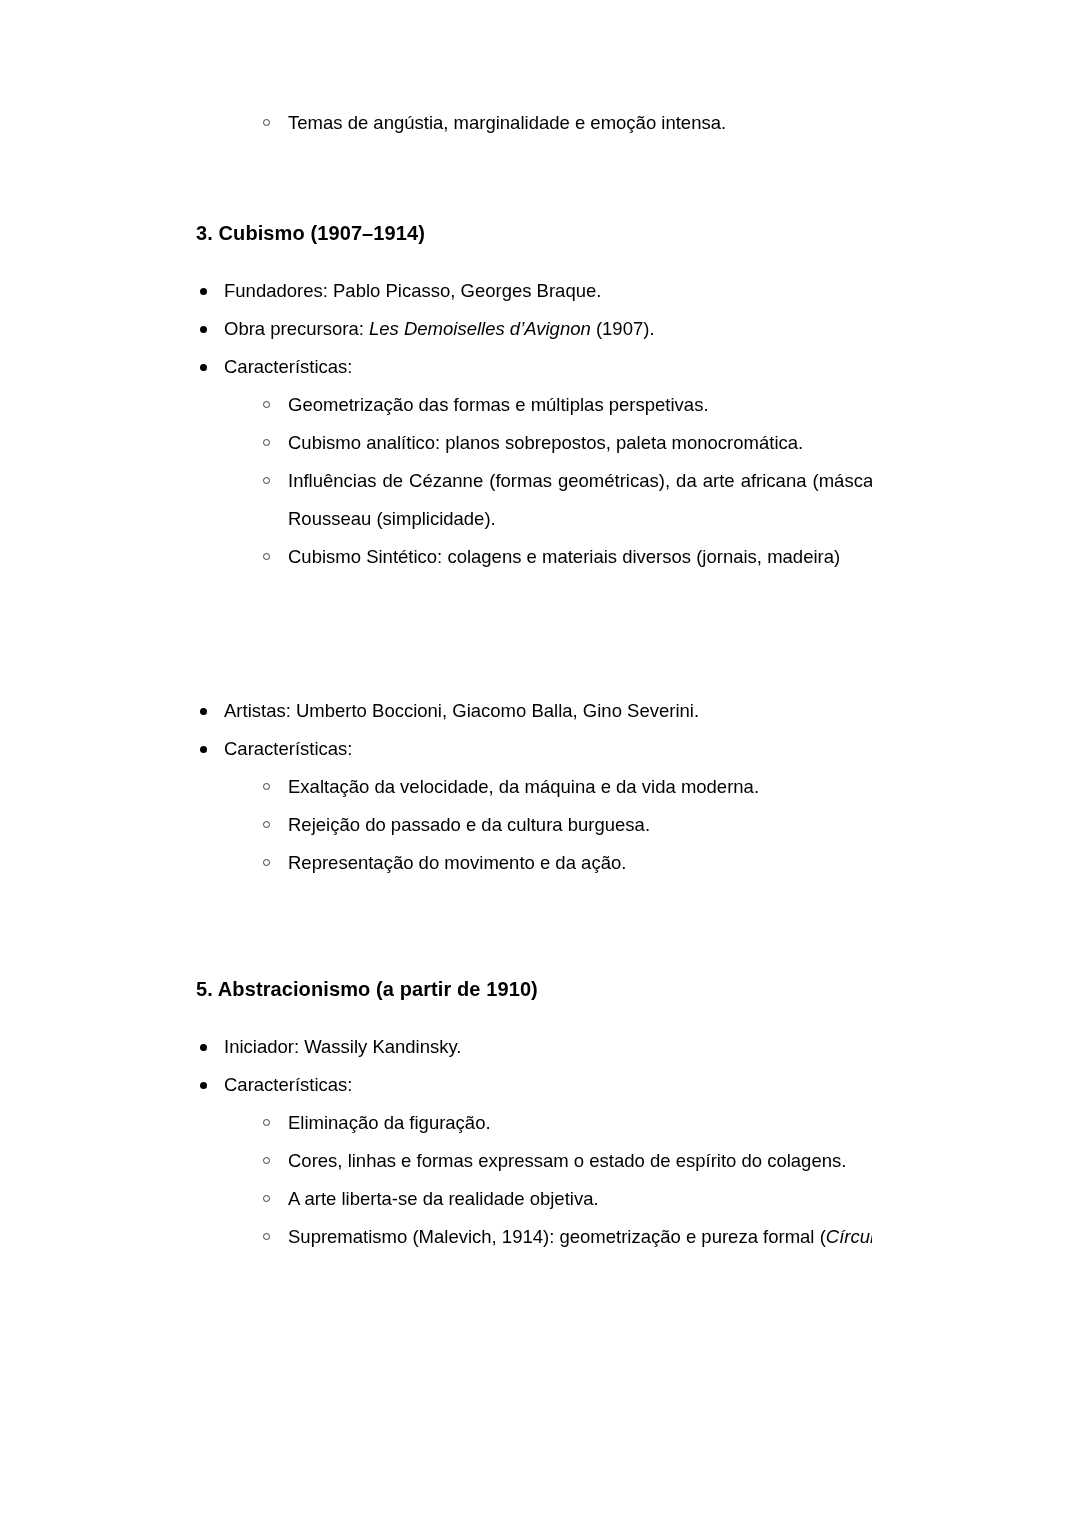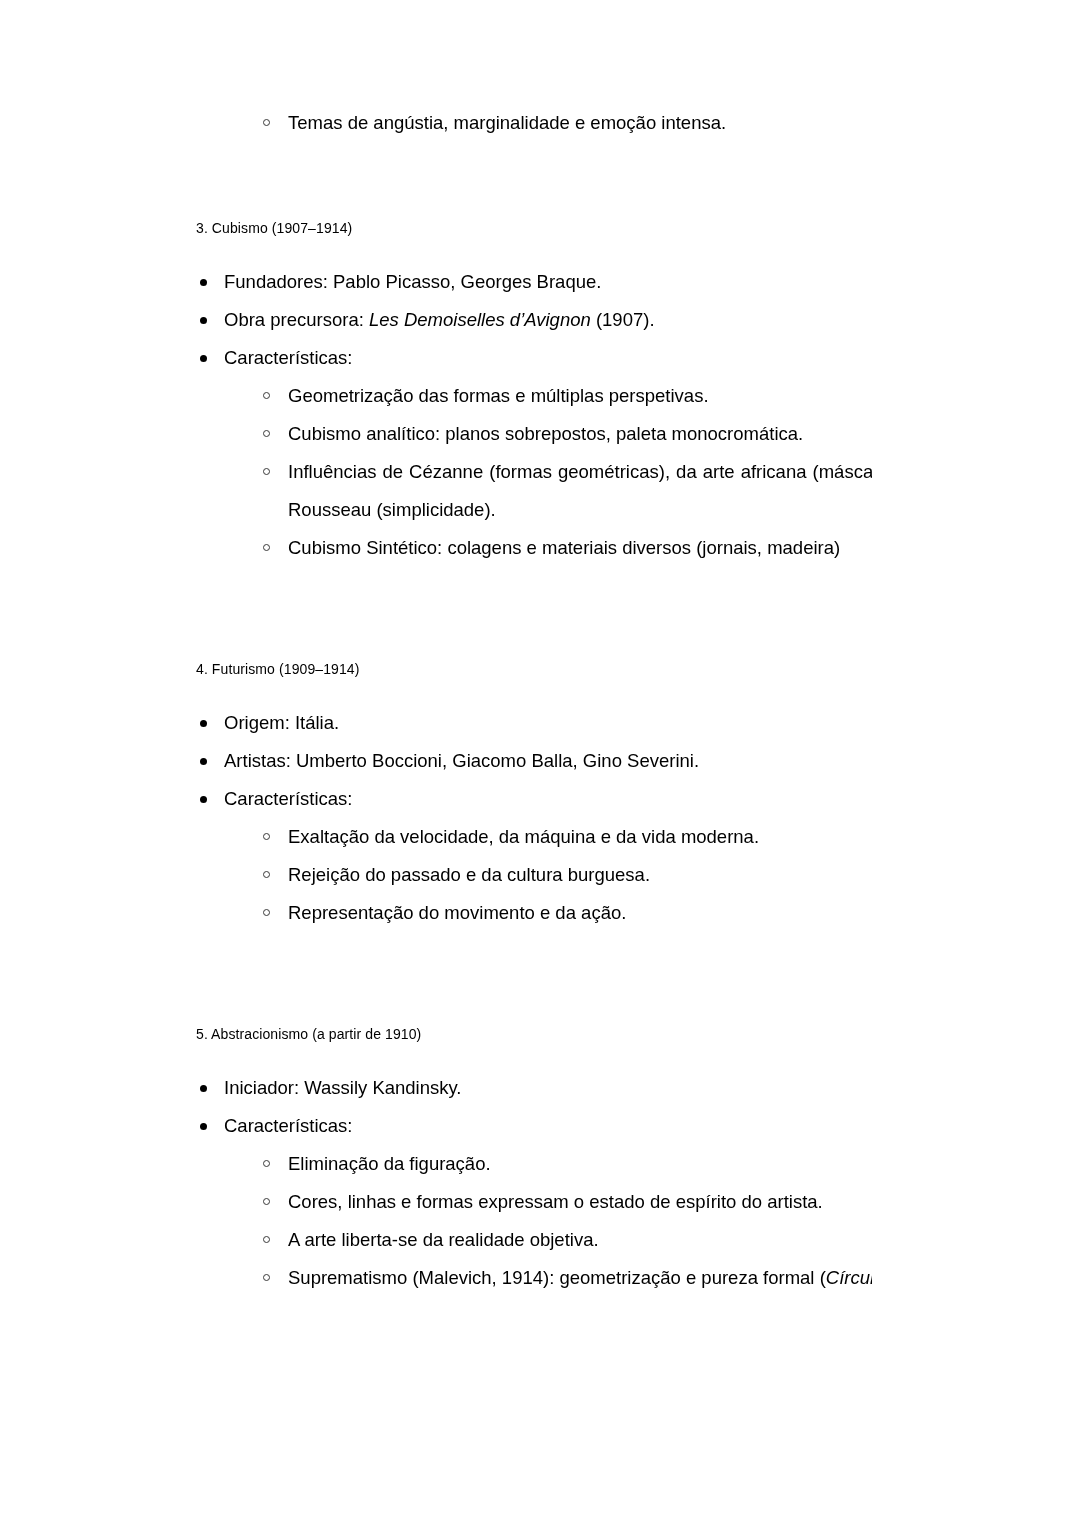--- a/index.html
+++ b/index.html
@@ -26,22 +26,22 @@
   }
   .content {
     position: absolute;
     left: 132px;
     top: 104px;
     width: 816px;
   }
 
   
   .section-heading {
-    font-size: 14px;
-    font-weight: normal;
+    font-size: 20px;
+    font-weight: bold;
     line-height: 1.5;
     margin: 0 0 0 64px;
     letter-spacing: 0.1px;
   }
 
   
   .gap-after-sub  { height: 76px; }
   .gap-after-head { height: 24px; }
   .gap-block      { height: 92px; }
 
@@ -135,27 +135,22 @@
       <span>Influências de Cézanne (formas geométricas), da arte africana (máscaras) e de Rousseau (simplicidade).</span>
     </div>
 
     <div class="l2">
       <b>Cubismo Sintético:</b>
       <span>colagens e materiais diversos (jornais, madeira)</span>
     </div>
 
     <div class="gap-block"></div>
 
-    <div class="section-heading">4. Futurismo (1909–1914)</div>
     <div class="gap-after-head"></div>
 
-    <div class="l1">
-      <b>Origem:</b>
-      <span>Itália.</span>
-    </div>
 
     <div class="l1">
       <b>Artistas:</b>
       <span>Umberto Boccioni, Giacomo Balla, Gino Severini.</span>
     </div>
 
     <div class="l1">
       <b>Características:</b>
     </div>
 
@@ -183,21 +178,21 @@
 
     <div class="l1">
       <b>Características:</b>
     </div>
 
     <div class="l2">
       <span>Eliminação da figuração.</span>
     </div>
 
     <div class="l2">
-      <span>Cores, linhas e formas expressam o estado de espírito do artista.</span>
+      <span>Cores, linhas e formas expressam o estado de espírito do colagens.</span>
     </div>
 
     <div class="l2">
       <span>A arte liberta-se da realidade objetiva.</span>
     </div>
 
     <div class="l2 justify">
       <b>Suprematismo (Malevich, 1914):</b>
       <span>geometrização e pureza formal</span><span> </span><span>(</span><i>Círculo Preto</i><span>).</span>
     </div>

